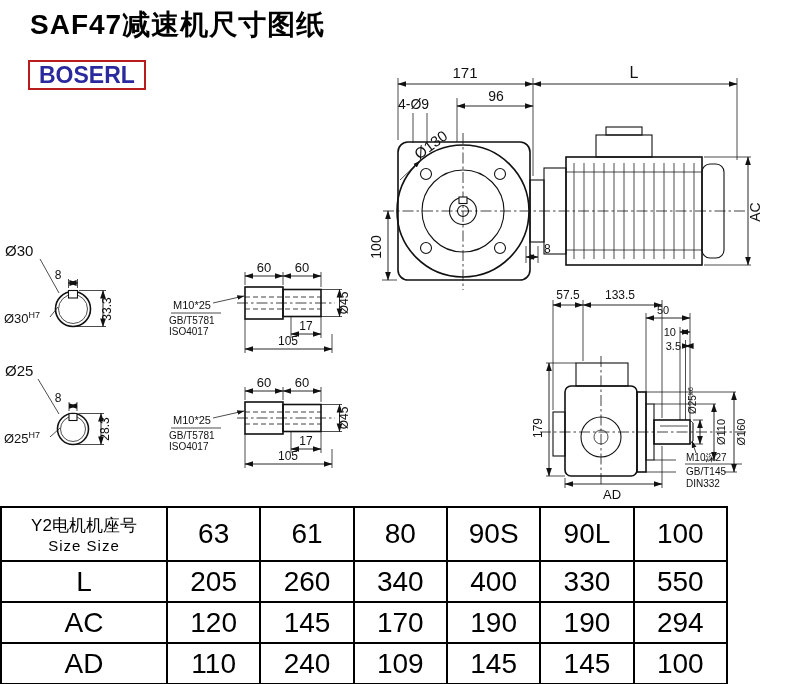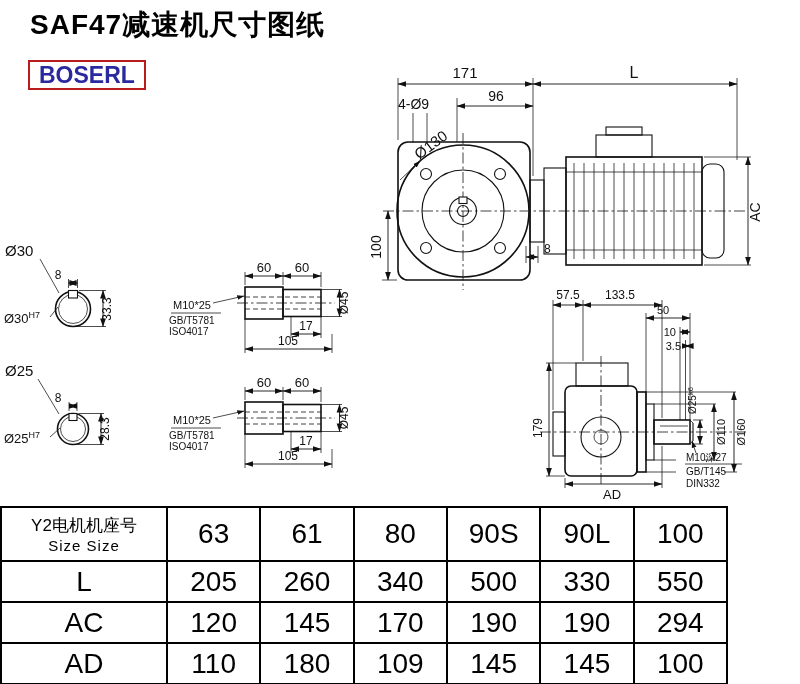--- a/index.html
+++ b/index.html
@@ -319,36 +319,36 @@
       <td>80</td>
       <td>90S</td>
       <td>90L</td>
       <td>100</td>
     </tr>
     <tr>
       <td>L</td>
       <td>205</td>
       <td>260</td>
       <td>340</td>
-      <td>500</td>
+      <td>400</td>
       <td>330</td>
       <td>550</td>
     </tr>
     <tr>
       <td>AC</td>
       <td>120</td>
       <td>145</td>
       <td>170</td>
       <td>190</td>
       <td>190</td>
       <td>294</td>
     </tr>
     <tr>
       <td>AD</td>
       <td>110</td>
-      <td>180</td>
+      <td>240</td>
       <td>109</td>
       <td>145</td>
       <td>145</td>
       <td>100</td>
     </tr>
   </tbody>
 </table>
 
 </body></html>

